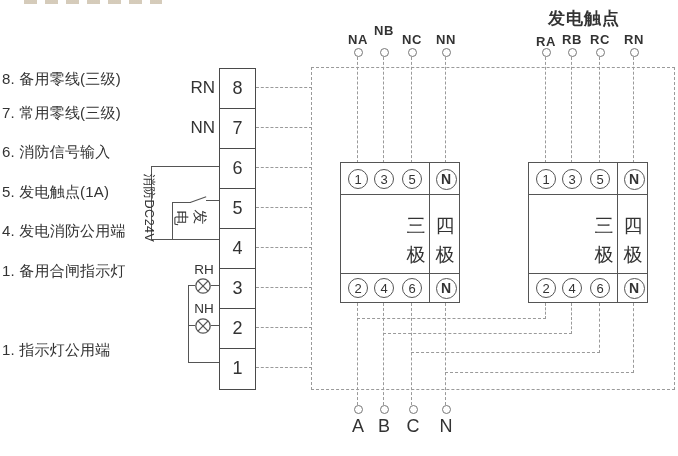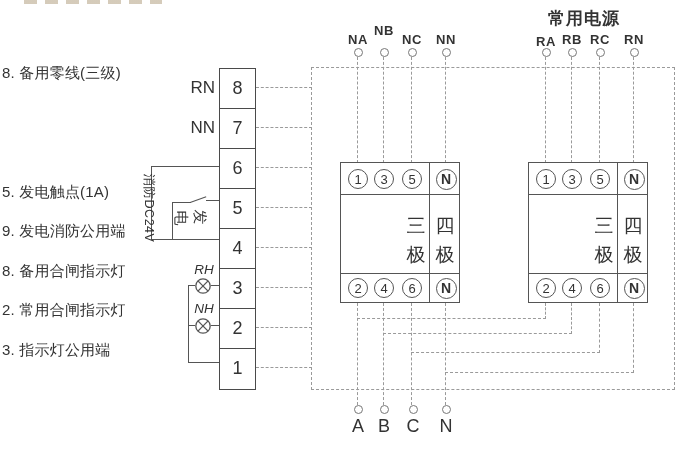--- a/index.html
+++ b/index.html
@@ -42,46 +42,47 @@
   .pole{position:absolute;font-size:19px;line-height:29px;text-align:center;word-break:break-all;}
   
   .sc{position:absolute;box-sizing:border-box;width:9px;height:9px;border:1.2px solid #777;border-radius:50%;background:#fff;}
   
   .src-title{position:absolute;width:76px;text-align:center;font-size:17px;font-weight:bold;letter-spacing:1px;}
   .src-term{position:absolute;width:26px;text-align:center;font-size:13px;font-weight:bold;letter-spacing:0.5px;}
   .out-label{position:absolute;width:24px;text-align:center;font-size:18px;}
   
   .lamp{position:absolute;width:16px;height:16px;}
   .lamp circle,.lamp line{stroke:var(--line);stroke-width:1.3;fill:none;}
-  .lamp-label{position:absolute;width:28px;text-align:center;font-size:13.5px;font-style:italic;}
+  .lamp-label{position:absolute;width:28px;text-align:center;font-size:13.5px;}
   
   .rot-fire{
     position:absolute;left:109px;top:201px;width:80px;height:14px;line-height:14px;
     text-align:center;font-size:12.5px;letter-spacing:0.5px;transform:rotate(90deg);white-space:nowrap;
   }
   .rot-char{position:absolute;width:16px;height:16px;line-height:16px;text-align:center;font-size:15px;transform:rotate(90deg);}
   
   .clip-top{
     position:absolute;left:24px;top:0;width:138px;height:4px;opacity:0.55;
     background:repeating-linear-gradient(90deg,#b3a182 0 13px,transparent 13px 21px);
   }
 </style>
 </head>
 <body>
 
 <div class="stage">
 
   <div class="clip-top"></div>
 
-  <div class="pin-label" style="top:64px">8. 备用零线(三级)</div>
+  <div class="pin-label" style="top:70px">8. 备用零线(三级)</div>
+  <div class="pin-label" style="top:104px">7. 常用零线(三级)</div>
+  <div class="pin-label" style="top:143px">6. 消防信号输入</div>
   <div class="pin-label" style="top:183px">5. 发电触点(1A)</div>
-  <div class="pin-label" style="top:222px">9. 发电消防公用端</div>
-  <div class="pin-label" style="top:262px">8. 备用合闸指示灯</div>
-  <div class="pin-label" style="top:301px">2. 常用合闸指示灯</div>
-  <div class="pin-label" style="top:341px">3. 指示灯公用端</div>
+  <div class="pin-label" style="top:222px">4. 发电消防公用端</div>
+  <div class="pin-label" style="top:262px">1. 备用合闸指示灯</div>
+  <div class="pin-label" style="top:341px">1. 指示灯公用端</div>
 
   <div class="side-label" style="left:173px;top:78px">RN</div>
   <div class="side-label" style="left:173px;top:118px">NN</div>
 
   <div class="tblock">
     <div class="tcell">8</div>
     <div class="tcell">7</div>
     <div class="tcell">6</div>
     <div class="tcell">5</div>
     <div class="tcell">4</div>
@@ -138,21 +139,21 @@
   <div class="src-term" style="left:433px;top:32px">NN</div>
   <div class="sc" style="left:353.5px;top:48px"></div>
   <div class="sc" style="left:379.5px;top:48px"></div>
   <div class="sc" style="left:407.5px;top:48px"></div>
   <div class="sc" style="left:441.5px;top:48px"></div>
   <div class="dvl" style="left:357px;top:57px;height:106px"></div>
   <div class="dvl" style="left:383px;top:57px;height:106px"></div>
   <div class="dvl" style="left:411px;top:57px;height:106px"></div>
   <div class="dvl" style="left:445px;top:57px;height:106px"></div>
 
-  <div class="src-title" style="left:546px;top:7px">常用电源</div>
+  <div class="src-title" style="left:546px;top:7px">发电触点</div>
   <div class="src-term" style="left:533px;top:34px">RA</div>
   <div class="src-term" style="left:559px;top:32px">RB</div>
   <div class="src-term" style="left:587px;top:32px">RC</div>
   <div class="src-term" style="left:621px;top:32px">RN</div>
   <div class="sc" style="left:541.5px;top:48px"></div>
   <div class="sc" style="left:567.5px;top:48px"></div>
   <div class="sc" style="left:595.5px;top:48px"></div>
   <div class="sc" style="left:629.5px;top:48px"></div>
   <div class="dvl" style="left:545px;top:57px;height:106px"></div>
   <div class="dvl" style="left:571px;top:57px;height:106px"></div>

